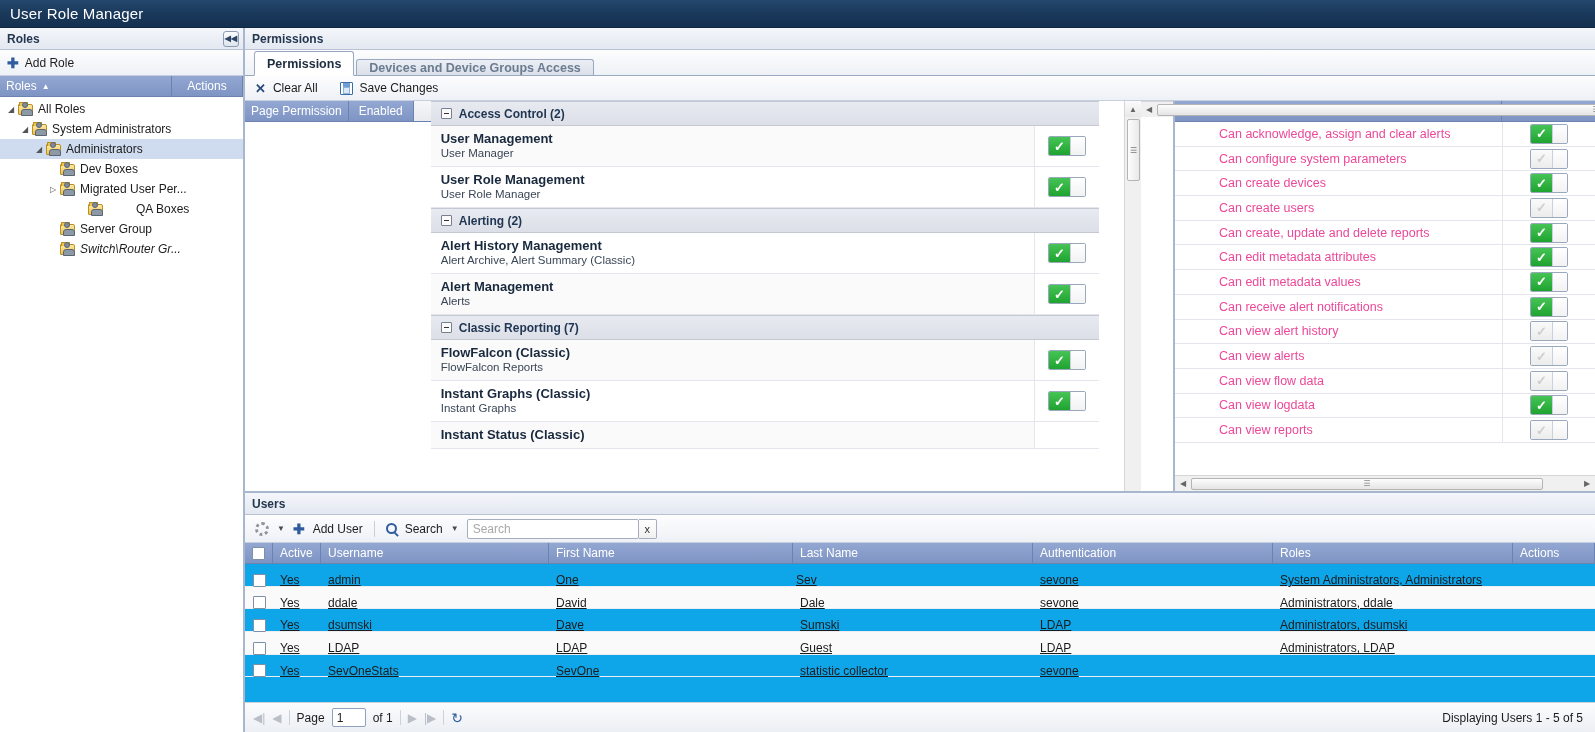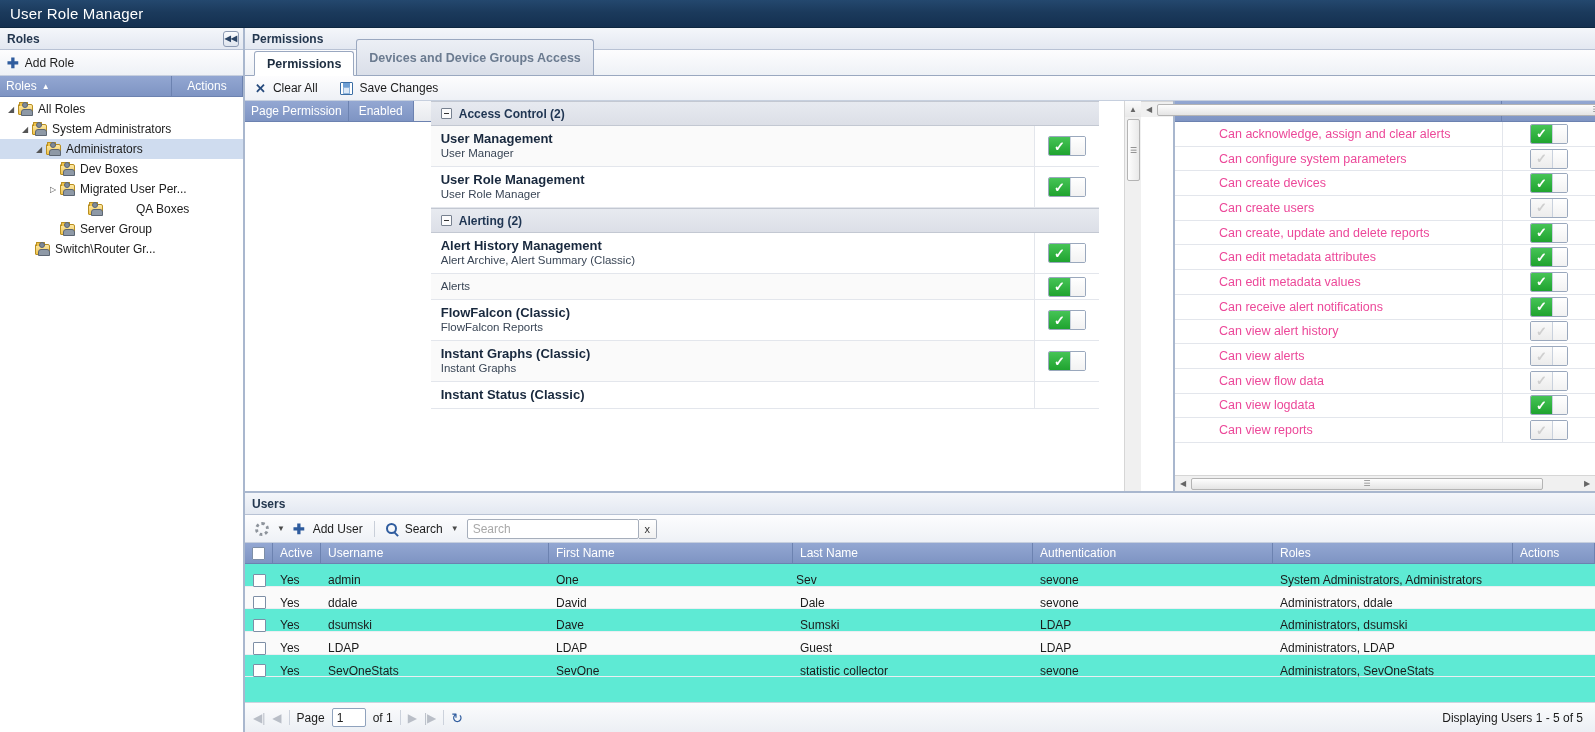--- a/index.html
+++ b/index.html
@@ -110,21 +110,21 @@
   .right-side { flex: 1; display: flex; flex-direction: column; min-width: 0; }
 
   .perm-region { height: 463px; display: flex; flex-direction: column; background:#fff; }
   .tabs {
     display: flex; align-items: flex-end; height: 26px;
     padding-left: 9px; gap: 0;
     background: linear-gradient(to bottom,#fdfdfe,#eef1f6);
     border-bottom: 1px solid #9aa8c0;
   }
   .tab {
-    height: 36px; padding: 0 12px; display: flex; align-items: center;
+    height: 16px; padding: 0 12px; display: flex; align-items: center;
     border: 1px solid #9aa8c0; border-bottom: none;
     border-radius: 3px 3px 0 0;
     background: linear-gradient(to bottom,#eceff5,#dadfe9);
     color: #6b7b90; font-size: 12.5px; font-weight: bold;
     margin-right: 2px; cursor: pointer; white-space: nowrap;
   }
   .tab.active {
     background: #ffffff; color: #1c2c3f;
     border-bottom: 1px solid #ffffff; margin-bottom: -1px; height: 25px;
   }
@@ -222,21 +222,21 @@
   .hscroll .htrack { flex: 1; height: 14px; position: relative; }
   .hscroll .hthumb {
     position: absolute; top: 1px; height: 12px;
     background: linear-gradient(to bottom,#fdfdfd,#e4e4e4);
     border: 1px solid #b4b4b4; border-radius: 2px;
     display: flex; align-items: center; justify-content: center;
     font-size: 8px; color: #888;
   }
 
   
-  .users-panel { flex: 1; display: flex; flex-direction: column; border-top: 2px solid #a9b7ce; min-height: 0; background:#5eead4; }
+  .users-panel { flex: 1; display: flex; flex-direction: column; border-top: 2px solid #a9b7ce; min-height: 0; background:#0ea5e9; }
   .users-toolbar {
     height: 28px; display: flex; align-items: center; gap: 8px; padding-left: 10px;
     background: linear-gradient(to bottom,#fdfdfe,#eef1f6);
     border-bottom: 1px solid #c6cfde;
   }
   .gear {
     width: 14px; height: 14px; border-radius: 50%;
     border: 3px dotted #8d939b; box-sizing: border-box;
   }
   .caret { font-size: 8px; color: #4a4a4a; }
@@ -276,21 +276,21 @@
   .u-last { width: 240px; flex: 0 0 240px; }
   .u-auth { width: 240px; flex: 0 0 240px; }
   .u-roles { width: 240px; flex: 0 0 240px; }
   .u-actions { flex: 1; }
 
   .chk-box {
     width: 13px; height: 13px; border: 1px solid #7e8fa6; background: #fff; border-radius: 1px;
   }
   .user-row { display: flex; height: 22.7px; border-bottom: 1px solid #eceef2; font-size: 12px; color:#1b1b1b; }
   .user-row:nth-child(even) { background: #fafafa; }
-  .user-row .uc { display: flex; align-items: center; padding: 16px 7px; white-space: nowrap; overflow: hidden; }
+  .user-row .uc { display: flex; align-items: center; padding: 16px 7px; white-space: nowrap; overflow: hidden; text-decoration: underline; }
 
   .users-footer {
     height: 30px; display: flex; align-items: center; justify-content: space-between;
     padding: 0 12px 0 8px;
     background: linear-gradient(to bottom,#fbfcfd,#eceff4);
     border-top: 1px solid #cdd4e0;
   }
   .pager { display: flex; align-items: center; gap: 7px; font-size: 12px; }
   .pg-btn { font-size: 12px; color: #b9bec7; cursor: default; }
   .pg-sep { width: 1px; height: 15px; background: #ccd2dc; }
@@ -387,21 +387,21 @@
             <span>QA Boxes</span>
           </div>
           <div class="tree-node" style="padding-left: 46px;">
             <span class="twisty none">·</span>
             <span class="folder">
               <i></i>
               <b></b>
             </span>
             <span>Server Group</span>
           </div>
-          <div class="tree-node" style="padding-left: 21px;">
+          <div class="tree-node" style="padding-left: 46px; font-style: italic;">
             <span class="twisty none">·</span>
             <span class="folder">
               <i></i>
               <b></b>
             </span>
             <span>Switch\Router Gr...</span>
           </div>
         </div>
     </div>
 
@@ -480,28 +480,33 @@
                     </div>
                     <div class="pr-enabled">
                       <span class="toggle">
                         <span class="on">✓</span>
                         <span class="off-half"></span>
                       </span>
                     </div>
                   </div>
                   <div class="perm-row">
                     <div class="pr-main">
+                      <div class="pr-title">Alert Management</div>
                       <div class="pr-sub">Alerts</div>
                     </div>
                     <div class="pr-enabled">
                       <span class="toggle">
                         <span class="on">✓</span>
                         <span class="off-half"></span>
                       </span>
                     </div>
+                  </div>
+                  <div class="group-row">
+                    <span class="group-toggle"></span>
+                    <span>Classic Reporting (7)</span>
                   </div>
                   <div class="perm-row">
                     <div class="pr-main">
                       <div class="pr-title">FlowFalcon (Classic)</div>
                       <div class="pr-sub">FlowFalcon Reports</div>
                     </div>
                     <div class="pr-enabled">
                       <span class="toggle">
                         <span class="on">✓</span>
                         <span class="off-half"></span>
@@ -767,21 +772,20 @@
             </div>
             <div class="user-row">
               <div class="uc u-check" style="justify-content: center;">
                 <span class="chk-box"></span>
               </div>
               <div class="uc u-active">Yes</div>
               <div class="uc u-user">SevOneStats</div>
               <div class="uc u-first">SevOne</div>
               <div class="uc u-last">statistic collector</div>
               <div class="uc u-auth">sevone</div>
-              <div class="uc u-roles">Administrators, SevOneStats</div>
               <div class="uc u-actions"></div>
             </div>
           </div>
 
         <div class="users-footer">
           <div class="pager">
             <span class="pg-btn">◀|</span>
             <span class="pg-btn">◀</span>
             <span class="pg-sep"></span>
             <span>Page</span>

